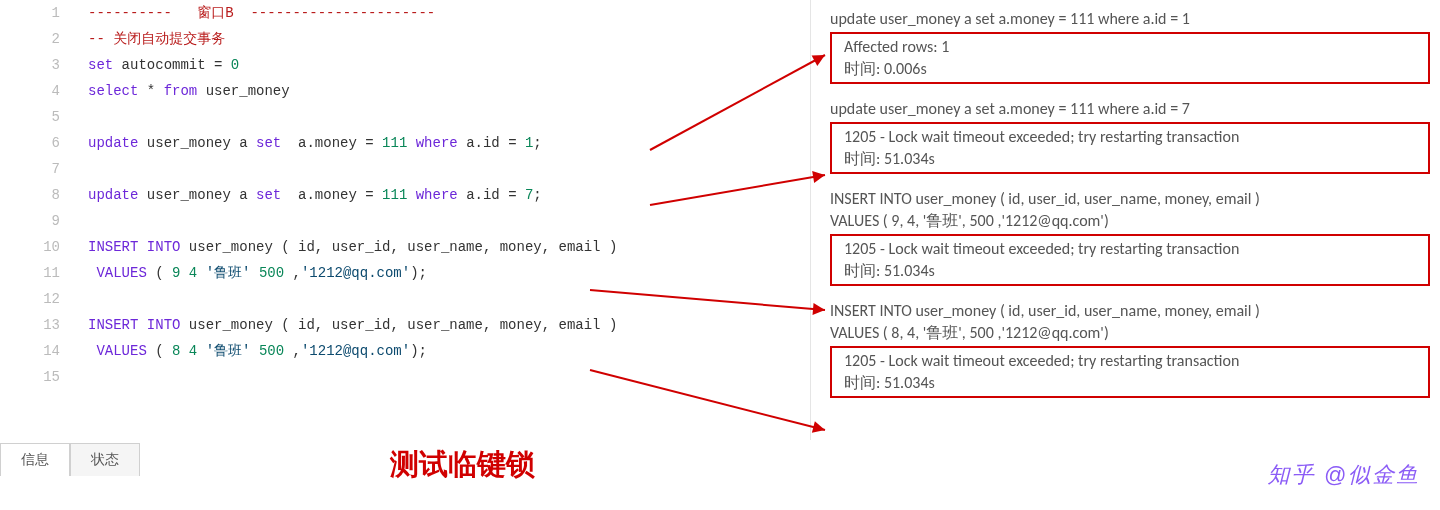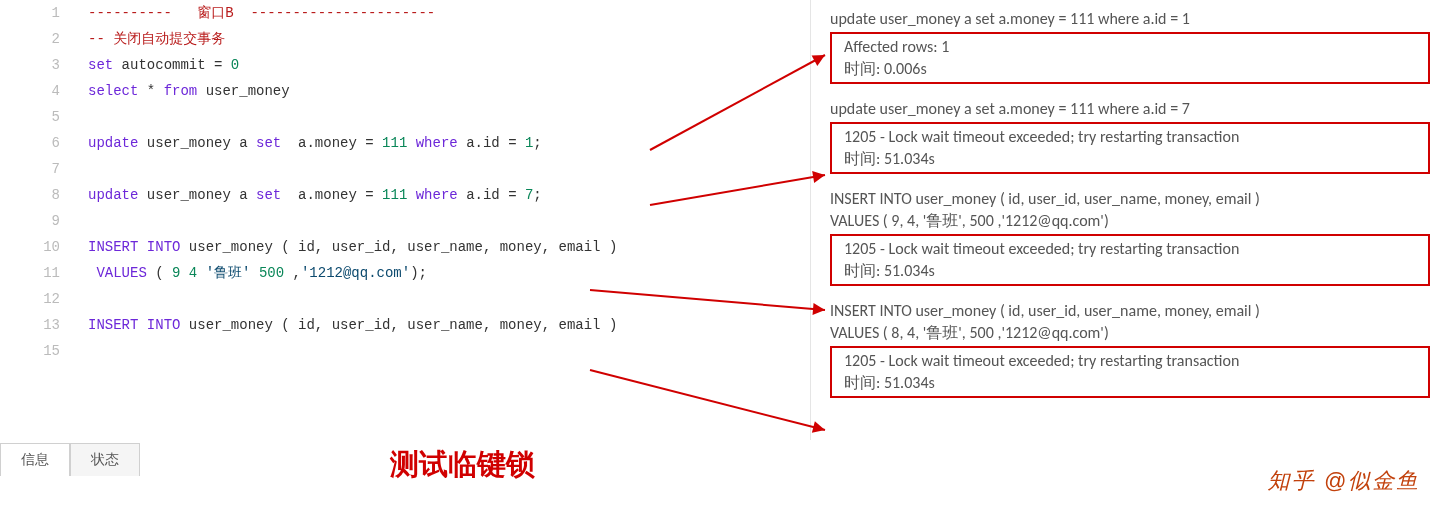--- a/index.html
+++ b/index.html
@@ -13,21 +13,21 @@
   .k-str{color:#0c4a6e}
   .k-cmt{color:#b91c1c}
   .tabs{position:absolute;left:0;top:442px;height:34px;display:flex;align-items:center;font-family:Liberation Sans, sans-serif;color:#555}
   .tab{padding:7px 20px;border:1px solid #d0d0d0;background:#f5f5f5;border-bottom:none;font-size:14px;cursor:pointer}
   .tab.active{background:#fff}
   .caption{position:absolute;left:390px;top:445px;font-family:"KaiTi","STKaiti",serif;color:#d00000;font-size:29px;font-weight:bold}
   .results{position:absolute;left:830px;top:8px;width:600px;font-family:Calibri,"Segoe UI","Microsoft YaHei",sans-serif;font-size:16px;color:#555;line-height:22px}
   .res-block{margin-bottom:14px}
   .res-query{margin-bottom:2px}
   .res-box{border:2px solid #d00000;padding:2px 12px;display:block}
-  .watermark{position:absolute;right:20px;bottom:14px;font-family:"Microsoft YaHei",sans-serif;font-size:22px;color:#c2410c;font-style:italic;letter-spacing:2px}
+  .watermark{position:absolute;right:20px;bottom:20px;font-family:"Microsoft YaHei",sans-serif;font-size:22px;color:#8b5cf6;font-style:italic;letter-spacing:2px}
   svg.arrows{position:absolute;left:0;top:0;width:1440px;height:510px;pointer-events:none}
   svg.arrows line{stroke:#d00000;stroke-width:2}
   svg.arrows polygon{fill:#d00000}
 </style>
 </head>
 <body>
 
 <div class="page">
 
   <div class="code-panel" id="code-panel">
@@ -37,20 +37,21 @@
       <div class="code-line"><div class="gutter">4</div><div class="code"><span class="k-blue">select</span><span> * </span><span class="k-blue">from</span><span> user_money</span></div></div>
       <div class="code-line"><div class="gutter">5</div><div class="code"></div></div>
       <div class="code-line"><div class="gutter">6</div><div class="code"><span class="k-blue">update</span><span> user_money a </span><span class="k-blue">set</span><span>  a.money = </span><span class="k-num">111</span><span> </span><span class="k-blue">where</span><span> a.id = </span><span class="k-num">1</span><span>;</span></div></div>
       <div class="code-line"><div class="gutter">7</div><div class="code"></div></div>
       <div class="code-line"><div class="gutter">8</div><div class="code"><span class="k-blue">update</span><span> user_money a </span><span class="k-blue">set</span><span>  a.money = </span><span class="k-num">111</span><span> </span><span class="k-blue">where</span><span> a.id = </span><span class="k-num">7</span><span>;</span></div></div>
       <div class="code-line"><div class="gutter">9</div><div class="code"></div></div>
       <div class="code-line"><div class="gutter">10</div><div class="code"><span class="k-blue">INSERT</span><span> </span><span class="k-blue">INTO</span><span> user_money ( id, user_id, user_name, money, email )</span></div></div>
       <div class="code-line"><div class="gutter">11</div><div class="code"><span> </span><span class="k-blue">VALUES</span><span> ( </span><span class="k-num">9</span><span> </span><span class="k-num">4</span><span> </span><span class="k-str">'鲁班'</span><span> </span><span class="k-num">500</span><span> ,</span><span class="k-str">'1212@qq.com'</span><span>);</span></div></div>
       <div class="code-line"><div class="gutter">12</div><div class="code"></div></div>
       <div class="code-line"><div class="gutter">13</div><div class="code"><span class="k-blue">INSERT</span><span> </span><span class="k-blue">INTO</span><span> user_money ( id, user_id, user_name, money, email )</span></div></div>
+      <div class="code-line"><div class="gutter">14</div><div class="code"><span> </span><span class="k-blue">VALUES</span><span> ( </span><span class="k-num">8</span><span> </span><span class="k-num">4</span><span> </span><span class="k-str">'鲁班'</span><span> </span><span class="k-num">500</span><span> ,</span><span class="k-str">'1212@qq.com'</span><span>);</span></div></div>
       <div class="code-line"><div class="gutter">15</div><div class="code"></div></div>
     </div>
 
   <div class="tabs">
     <div class="tab active">信息</div>
     <div class="tab">状态</div>
   </div>
 
   <div class="caption">测试临键锁</div>
 

